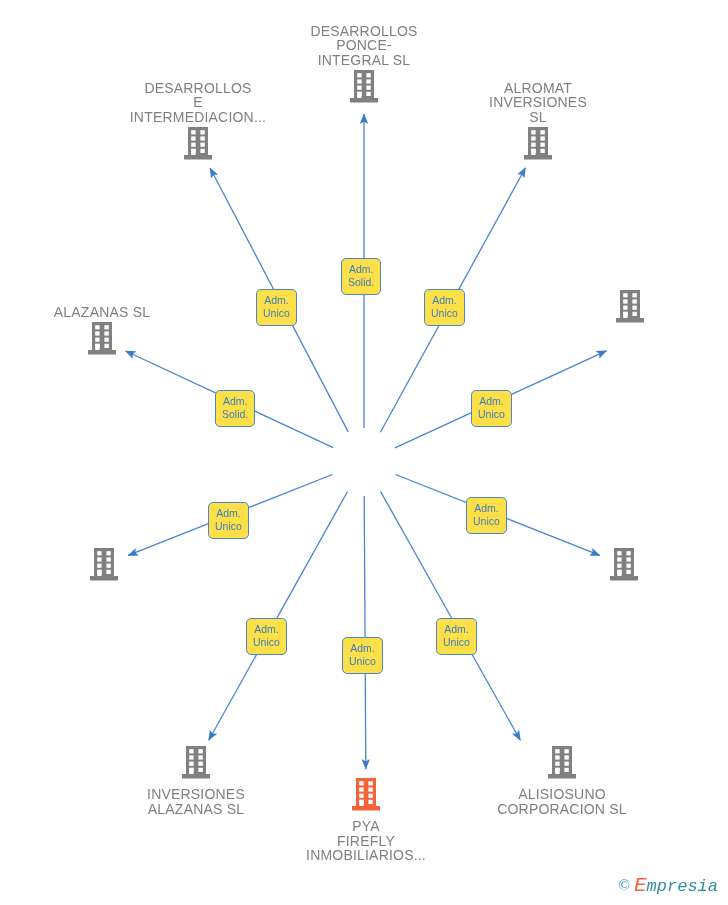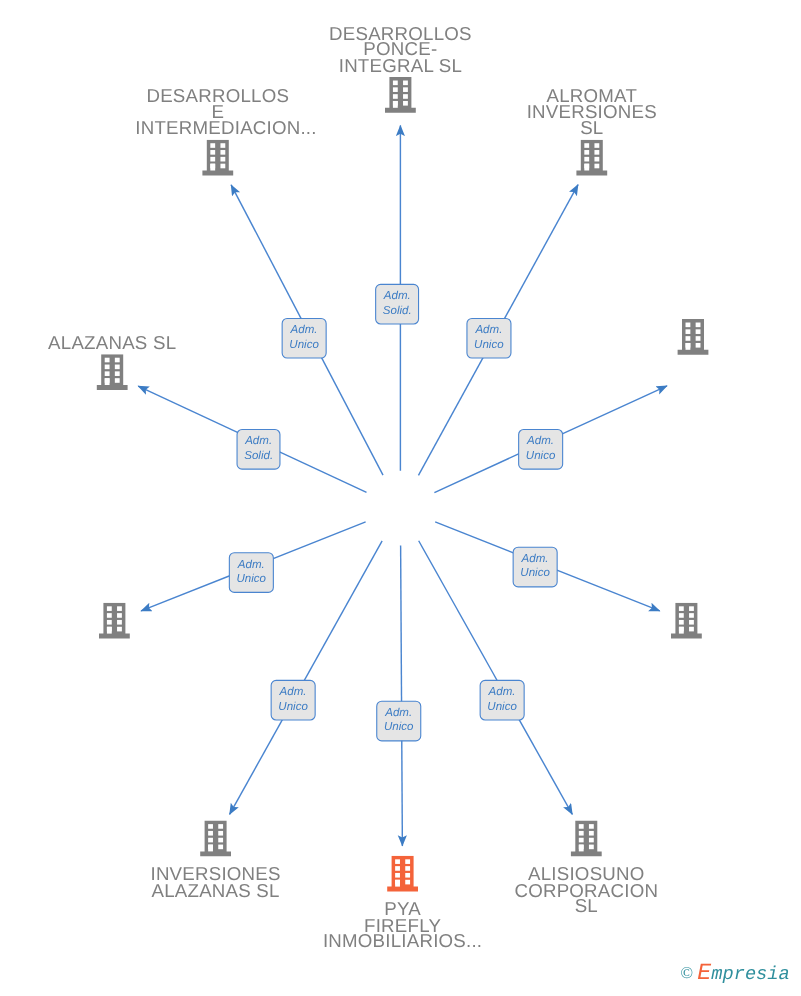--- a/index.html
+++ b/index.html
@@ -26,47 +26,46 @@
     pointer-events: none;
   }
   .node {
     position: absolute;
     width: 150px;
     margin-left: -75px;
     text-align: center;
     cursor: pointer;
   }
   .node-label {
-    font-size: 17px;
+    font-size: 14px;
     line-height: 14.5px;
     color: #808080;
     letter-spacing: 0.2px;
     white-space: pre-line;
   }
   .node-icon {
     display: block;
     margin: 0 auto;
   }
   .node.label-above .node-label { margin-bottom: 3px; }
   .node.label-below .node-label { margin-top: 3px; }
 
   .edge-label {
     position: absolute;
     border: 1px solid #4a85d0;
     border-radius: 5px;
-    background: #e5e5e5;
+    background: #fde047;
     color: #3c7cc4;
     font-size: 10.5px;
     line-height: 13px;
     text-align: center;
     padding: 4px 6px 5px 6px;
     white-space: pre-line;
     cursor: pointer;
     box-sizing: border-box;
-    font-style: italic;
   }
 
   #watermark {
     position: absolute;
     right: 10px;
     bottom: 8px;
     display: flex;
     align-items: center;
     gap: 4px;
     user-select: none;
@@ -247,21 +246,21 @@
             <rect x="17.4" y="3.2" width="4.4" height="4.2" fill="#ffffff"></rect>
             <rect x="17.4" y="9.4" width="4.4" height="4.2" fill="#ffffff"></rect>
             <rect x="17.4" y="15.6" width="4.4" height="4.2" fill="#ffffff"></rect>
             <rect x="17.4" y="21.8" width="4.4" height="4.2" fill="#ffffff"></rect>
             <rect x="8.2" y="21.8" width="4.4" height="6.2" fill="#ffffff"></rect>
           </svg></span>
         <div class="node-label">PYA
 FIREFLY
 INMOBILIARIOS...</div>
       </div>
-      <div class="node label-below" style="left: 533px; top: 746px;">
+      <div class="node label-below" style="left: 562px; top: 746px;">
         <span class="node-icon"><svg width="30" height="34" viewBox="0 0 30 34">
             <path d="M5 0 H25 V28 H5 Z M1 28 H29 V32.5 H1 Z" fill="#808080"></path>
             <rect x="8.2" y="3.2" width="4.4" height="4.2" fill="#ffffff"></rect>
             <rect x="8.2" y="9.4" width="4.4" height="4.2" fill="#ffffff"></rect>
             <rect x="8.2" y="15.6" width="4.4" height="4.2" fill="#ffffff"></rect>
             <rect x="8.2" y="21.8" width="4.4" height="4.2" fill="#ffffff"></rect>
             <rect x="17.4" y="3.2" width="4.4" height="4.2" fill="#ffffff"></rect>
             <rect x="17.4" y="9.4" width="4.4" height="4.2" fill="#ffffff"></rect>
             <rect x="17.4" y="15.6" width="4.4" height="4.2" fill="#ffffff"></rect>
             <rect x="17.4" y="21.8" width="4.4" height="4.2" fill="#ffffff"></rect>

